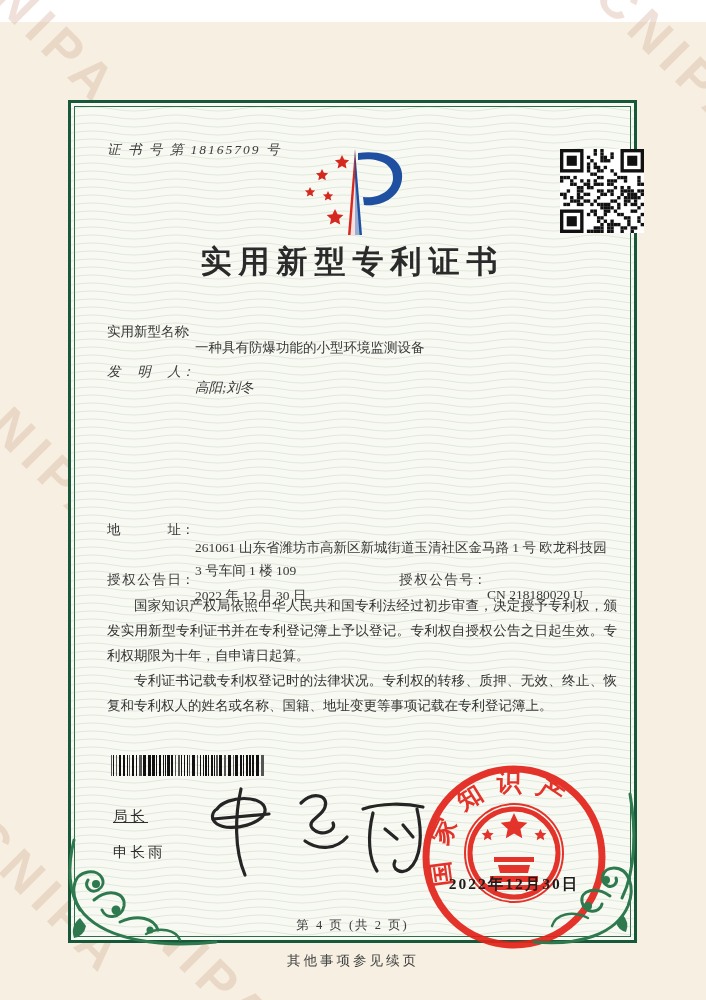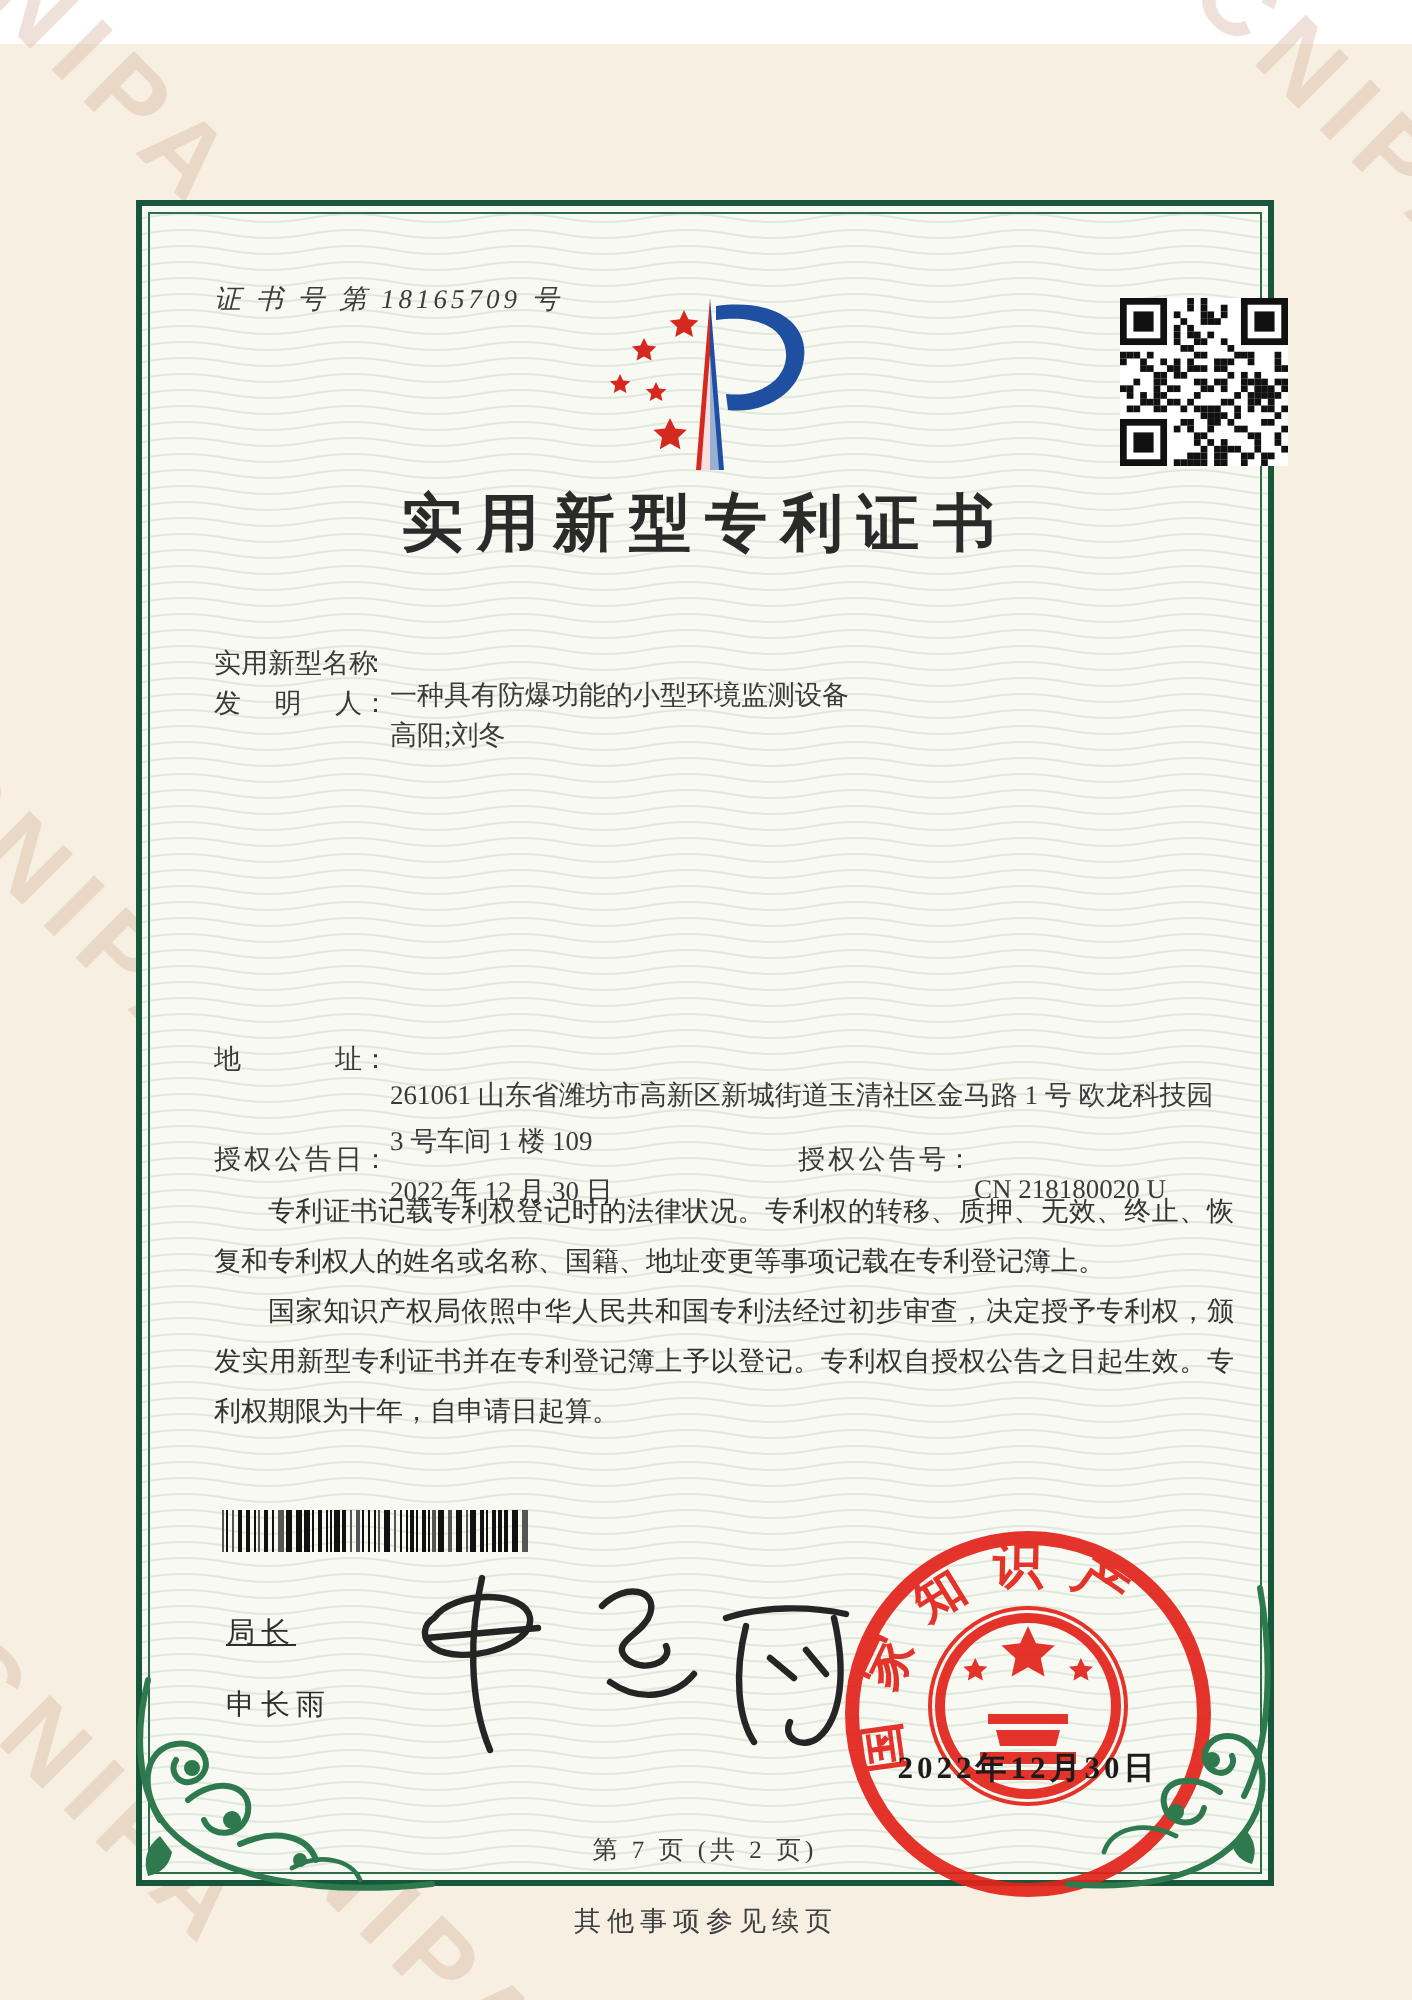--- a/index.html
+++ b/index.html
@@ -393,36 +393,36 @@
         <rect x="0" y="18" width="7" height="7" fill="#111"></rect>
         <rect x="1" y="19" width="5" height="5" fill="#fff"></rect>
         <rect x="2" y="20" width="3" height="3" fill="#111"></rect>
       </svg>
 
     <div class="title">实用新型专利证书</div>
 
     <div class="field" style="top:220px;">
       <span class="flabel">实用新型名称</span><span class="fcolon">：</span><span class="fvalue">一种具有防爆功能的小型环境监测设备</span>
     </div>
-    <div class="field" style="top:240px;">
+    <div class="field" style="top:260px;font-style:italic;">
       <span class="flabel">发明人</span><span class="fcolon">：</span><span class="fvalue">高阳;刘冬</span>
     </div>
     <div class="field addr" style="top:418px;">
       <span class="flabel">地址</span><span class="fcolon">：</span><span class="fvalue">261061 山东省潍坊市高新区新城街道玉清社区金马路 1 号 欧龙科技园 3 号车间 1 楼 109</span>
     </div>
     <div class="field" style="top:468px;">
       <span class="flabel">授权公告日</span><span class="fcolon">：</span><span class="fvalue">2022 年 12 月 30 日</span>
       <span class="grant-no">
         <span class="flabel">授权公告号</span><span class="fcolon">：</span><span class="fvalue">CN 218180020 U</span>
       </span>
     </div>
 
     <div class="body-text">
+      <p>国家知识产权局依照中华人民共和国专利法经过初步审查，决定授予专利权，颁发实用新型专利证书并在专利登记簿上予以登记。专利权自授权公告之日起生效。专利权期限为十年，自申请日起算。</p>
       <p>专利证书记载专利权登记时的法律状况。专利权的转移、质押、无效、终止、恢复和专利权人的姓名或名称、国籍、地址变更等事项记载在专利登记簿上。</p>
-      <p>国家知识产权局依照中华人民共和国专利法经过初步审查，决定授予专利权，颁发实用新型专利证书并在专利登记簿上予以登记。专利权自授权公告之日起生效。专利权期限为十年，自申请日起算。</p>
     </div>
 
     <div class="barcode" id="barcode">
         <span style="width:1px;background:#555"></span>
         <span style="width:1px;background:transparent"></span>
         <span style="width:1px;background:#111"></span>
         <span style="width:2px;background:transparent"></span>
         <span style="width:1px;background:#555"></span>
         <span style="width:2px;background:transparent"></span>
         <span style="width:2px;background:#111"></span>
@@ -548,21 +548,21 @@
           <rect x="76" y="96" width="40" height="5" stroke="none"></rect>
           <polygon points="80,104 112,104 110,112 82,112" stroke="none"></polygon>
           <rect x="72" y="115" width="48" height="6" stroke="none"></rect>
           <rect x="68" y="124" width="56" height="5" stroke="none"></rect>
         </g>
         <text x="96" y="168" text-anchor="middle" font-size="13" font-weight="bold" fill="#e2231a" style="font-family:'Liberation Serif','DejaVu Serif',serif;"></text>
       </g>
       <text x="96" y="128" text-anchor="middle" font-size="15.5" font-weight="bold" fill="#1c1c1c" style="letter-spacing:2px; font-family:'Liberation Serif','DejaVu Serif',serif;">2022年12月30日</text>
     </svg>
 
-    <div class="page-footer">第 7 页 (共 2 页)</div>
+    <div class="page-footer">第 4 页 (共 2 页)</div>
   </div>
 
   <svg class="corner-ornament orn-left" viewBox="0 0 168 118" fill="none" stroke="#2e7a4e" stroke-width="3" stroke-linecap="round">
     <path d="M166 112 C110 118 58 110 34 84 C18 66 22 44 38 42 C52 40 58 54 48 60 C40 64 34 56 38 50"></path>
     <path d="M24 10 C18 34 18 60 30 80"></path>
     <path d="M44 70 C58 58 76 62 74 76 C72 88 56 90 52 80"></path>
     <path d="M70 92 C88 84 104 88 108 100"></path>
     <path d="M96 104 C110 96 126 100 130 110" stroke-width="2.4"></path>
     <circle cx="46" cy="54" r="4" fill="#2e7a4e" stroke="none"></circle>
     <circle cx="66" cy="80" r="4.5" fill="#2e7a4e" stroke="none"></circle>

